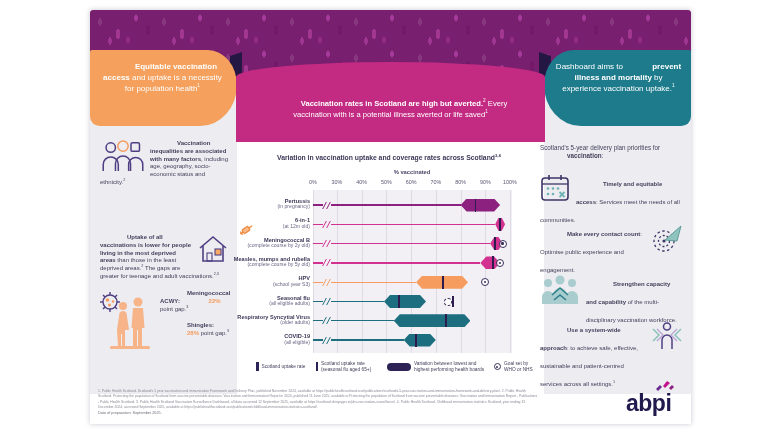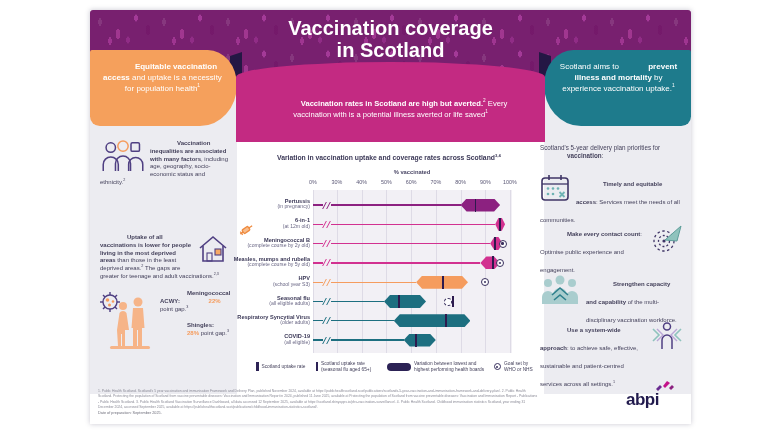--- a/index.html
+++ b/index.html
@@ -53,43 +53,39 @@
   #legend{left:166px;top:351px;width:300px;display:flex;gap:8px;align-items:center;font-size:4.8px;color:#45425c;line-height:1.25;}
   .lg-bar{width:2.5px;height:9px;background:#2c2255;flex:0 0 auto;}
   .lg-pill{width:24px;height:8px;border-radius:4px;background:#2c2255;flex:0 0 auto;}
   .lg-goal{width:7px;height:7px;border:1.3px solid #39305e;border-radius:50%;position:relative;flex:0 0 auto;background:#fff;}
   .lg-goal::after{content:"";position:absolute;left:1.1px;top:1.1px;width:2.2px;height:2.2px;border-radius:50%;background:#39305e;}
   .lg-item{display:flex;gap:3px;align-items:center;}
   
   #refs{left:8px;top:379px;width:440px;font-size:3.4px;line-height:1.55;color:#8a8a96;}
   #prep-date{left:8px;top:401px;font-size:3.8px;color:#6d6d7a;}
   #abpi{left:536px;top:370px;width:60px;height:40px;}
-  #abpi-text{position:absolute;left:0;top:10px;font-size:17px;font-weight:bold;color:#211a4d;letter-spacing:-0.5px;}
+  #abpi-text{position:absolute;left:0;top:10px;font-size:23px;font-weight:bold;color:#211a4d;letter-spacing:-0.5px;}
 </style>
 </head>
 <body>
 
 <div id="stage">
   <div id="card">
 
     <div class="abs side-panel" style="left:0;"></div>
     <div class="abs side-panel" style="left:454px;"></div>
 
     <div class="abs" id="header"></div>
-    <div class="abs" id="title">
-      <div>Vaccination coverage</div>
-      <div>in Scotland</div>
-    </div>
 
     <div class="abs fold" style="left:140px;top:44px;width:12px;height:28px;transform:skewY(-18deg);"></div>
     <div class="abs fold" style="left:449px;top:44px;width:12px;height:28px;transform:skewY(18deg);"></div>
 
     <div class="abs" id="banner-left"><span class="bb">Equitable vaccination access</span><span> and uptake is a necessity for population health</span><sup>1</sup></div>
     <div class="abs" id="banner-center"><span class="bb">Vaccination rates in Scotland are high but averted.</span><sup>2</sup><span> Every vaccination with is a potential illness averted or life saved</span><sup>1</sup></div>
-    <div class="abs" id="banner-right"><span>Scotland aims to </span><span class="bb">prevent illness and mortality</span><span> by experience vaccination uptake.</span><sup>1</sup></div>
+    <div class="abs" id="banner-right"><span>Dashboard aims to </span><span class="bb">prevent illness and mortality</span><span> by experience vaccination uptake.</span><sup>1</sup></div>
 
     <div class="blk col-txt" style="left:10px;top:130px;width:130px;">
       <span class="ico-l">
         <svg width="46" height="32" viewBox="0 0 46 34" fill="none" stroke-width="1.6">
           <circle cx="10" cy="8" r="5" stroke="#4f3f82"></circle>
           <circle cx="23" cy="6.5" r="5.5" stroke="#f59c5e"></circle>
           <rect x="31.5" y="3" width="9" height="9" rx="1.5" stroke="#4f3f82"></rect>
           <path d="M2 33 v-7 a8 8 0 0 1 16 0 v7" stroke="#4f3f82"></path>
           <path d="M15 33 v-8 a8 8 0 0 1 16 0 v8" stroke="#4f3f82"></path>
           <path d="M29 33 v-7 a7.5 7.5 0 0 1 15 0 v7" stroke="#4f3f82"></path>

